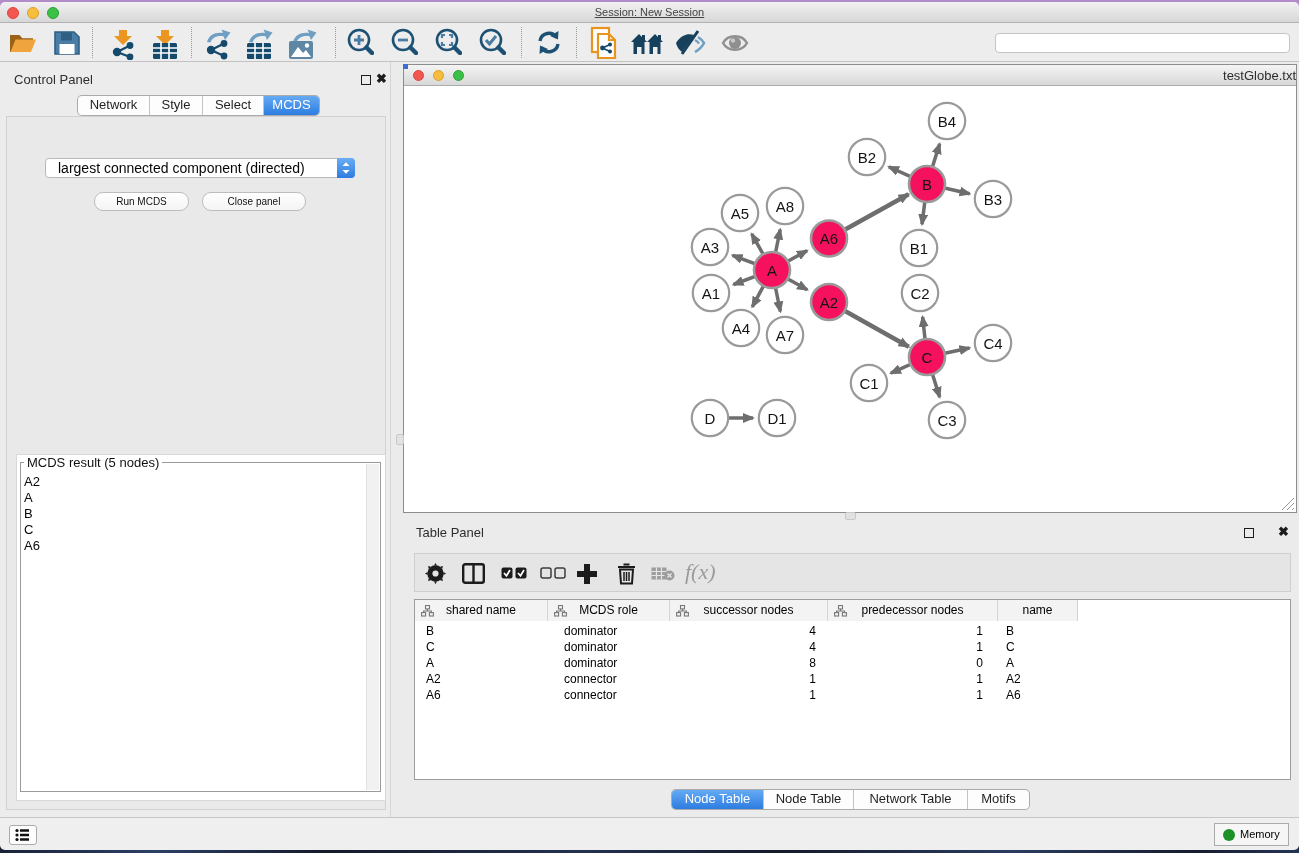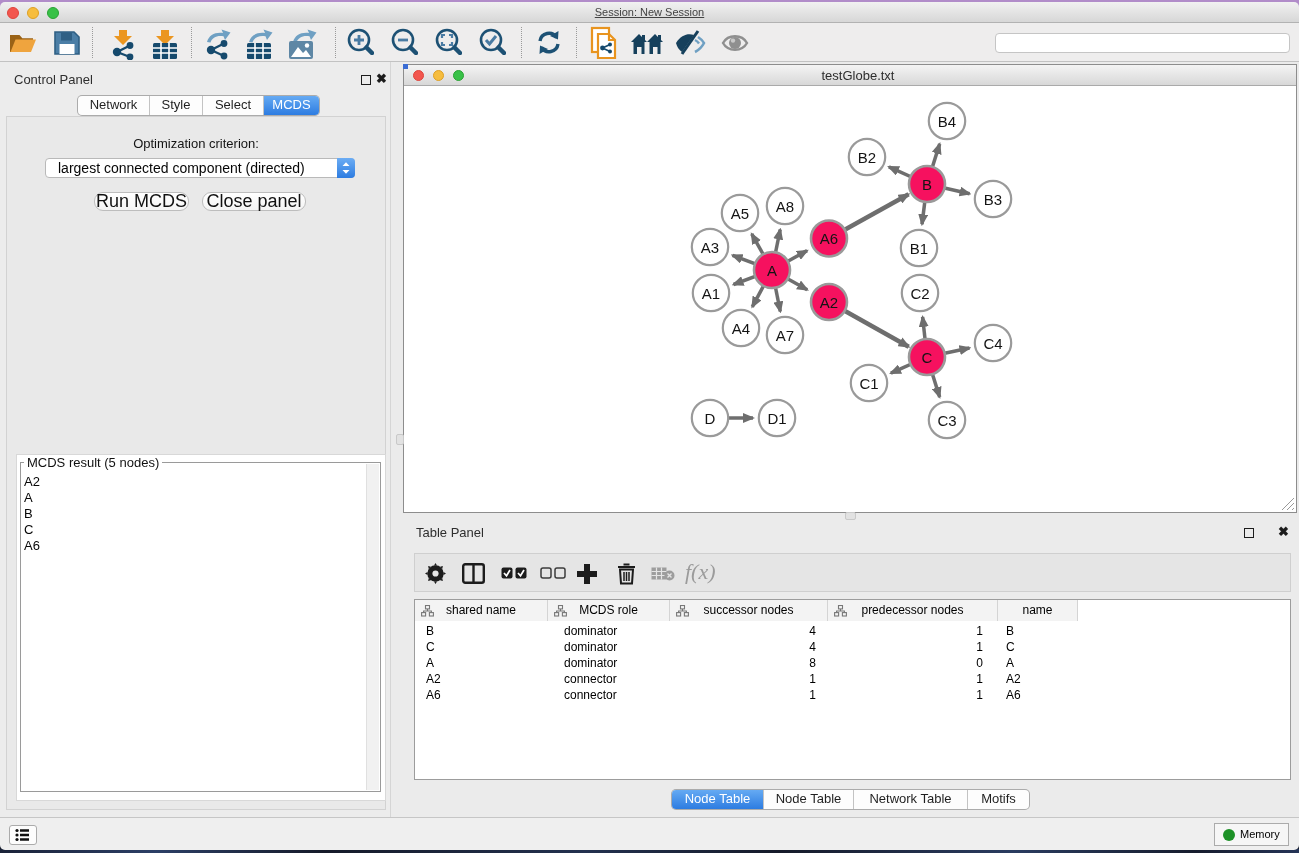--- a/index.html
+++ b/index.html
@@ -28,26 +28,26 @@
 #cp-sub { position:absolute; left:6px; top:54px; width:380px; height:694px;
   background:#e9e9e9; border:1px solid #d2d2d2; }
 .seg { position:absolute; display:flex; height:19px; border-radius:4px;
   box-shadow:0 0 0 1px #ababab; background:#fdfdfd; }
 .seg > div { font-size:13px; color:#1f1f1f; text-align:center; line-height:18px;
   border-right:1px solid #c3c3c3; }
 .seg > div:first-child { border-radius:4px 0 0 4px; }
 .seg > div:last-child { border-right:none; border-radius:0 4px 4px 0; }
 .seg > div.sel { background:linear-gradient(#65aaf3,#2d7ce1); color:#fff; }
 .btn { position:absolute; background:linear-gradient(#fff,#f4f4f4); border:1px solid #bdbdbd;
-  border-radius:9px; font-size:18px; color:#111; text-align:center; line-height:17px; height:19px; }
+  border-radius:9px; font-size:10px; color:#111; text-align:center; line-height:17px; height:19px; }
 #netwin { position:absolute; left:403px; top:64px; width:894px; height:449px;
   border:1px solid #8d8d8d; background:#fff; }
 #nettitle { position:absolute; left:0; top:0; width:100%; height:21px;
   background:linear-gradient(#f4f4f4,#d8d8d8); border-bottom:1px solid #aaa; }
-#nettitle .title { position:absolute; left:16px; right:0; top:3px; text-align:center;
+#nettitle .title { position:absolute; left:16px; right:0; top:3px; text-align:right;
   font-size:13px; color:#2d2d2d; }
 #graph text { font-size:15px; fill:#141414; text-anchor:middle; }
 #graph line { stroke:#6e6e6e; }
 #tablepanel { position:absolute; left:403px; top:520px; width:896px; height:295px; }
 #ttoolbar { position:absolute; left:11px; top:33px; width:877px; height:39px;
   background:#e5e5e5; border:1px solid #cfcfcf; }
 #tbl { position:absolute; left:11px; top:79px; width:877px; height:181px;
   background:#fff; border:1px solid #9c9c9c; }
 .hcell { position:absolute; top:0; height:21px; background:#f3f3f3;
   border-right:1px solid #d4d4d4; text-align:center; font-size:12px; line-height:21px; color:#000; }
@@ -187,21 +187,20 @@
   <div class="ptitle" style="left:14px; top:10px;">Control Panel</div>
   <div class="sq" style="left:361px; top:13px;"></div>
   <div class="xx" style="left:376px; top:9px;">✖</div>
   <div class="seg" style="left:78px; top:34px;">
     <div style="width:72px">Network</div>
     <div style="width:53px">Style</div>
     <div style="width:61px">Select</div>
     <div style="width:55px" class="sel">MCDS</div>
   </div>
   <div id="cp-sub">
-    <div style="position:absolute; left:0; right:0; top:19px; text-align:center; font-size:13px; color:#141414;">Optimization criterion:</div>
     <div id="combo" style="position:absolute; left:38px; top:41px; width:310px; height:20px; background:#fff; border:1px solid #b9b9b9; border-radius:4px;padding-left:39px;">
       <div style="position:absolute; left:12px; top:1px; font-size:14px; color:#060606;">largest connected component (directed)</div>
       <div style="position:absolute; right:-1px; top:-1px; width:18px; height:20px; border-radius:0 4px 4px 0; background:linear-gradient(#6cadf4,#2d7ce1);">
         <svg width="18" height="20" viewBox="0 0 18 20">
             <path d="M5.5 8 L9 4.2 L12.5 8z M5.5 12 L9 15.8 L12.5 12z" fill="#fff"></path>
           </svg>
       </div>
     </div>
     <div class="btn" style="left:87px; top:75px; width:95px;">Run MCDS</div>
     <div class="btn" style="left:195px; top:75px; width:104px;">Close panel</div>

